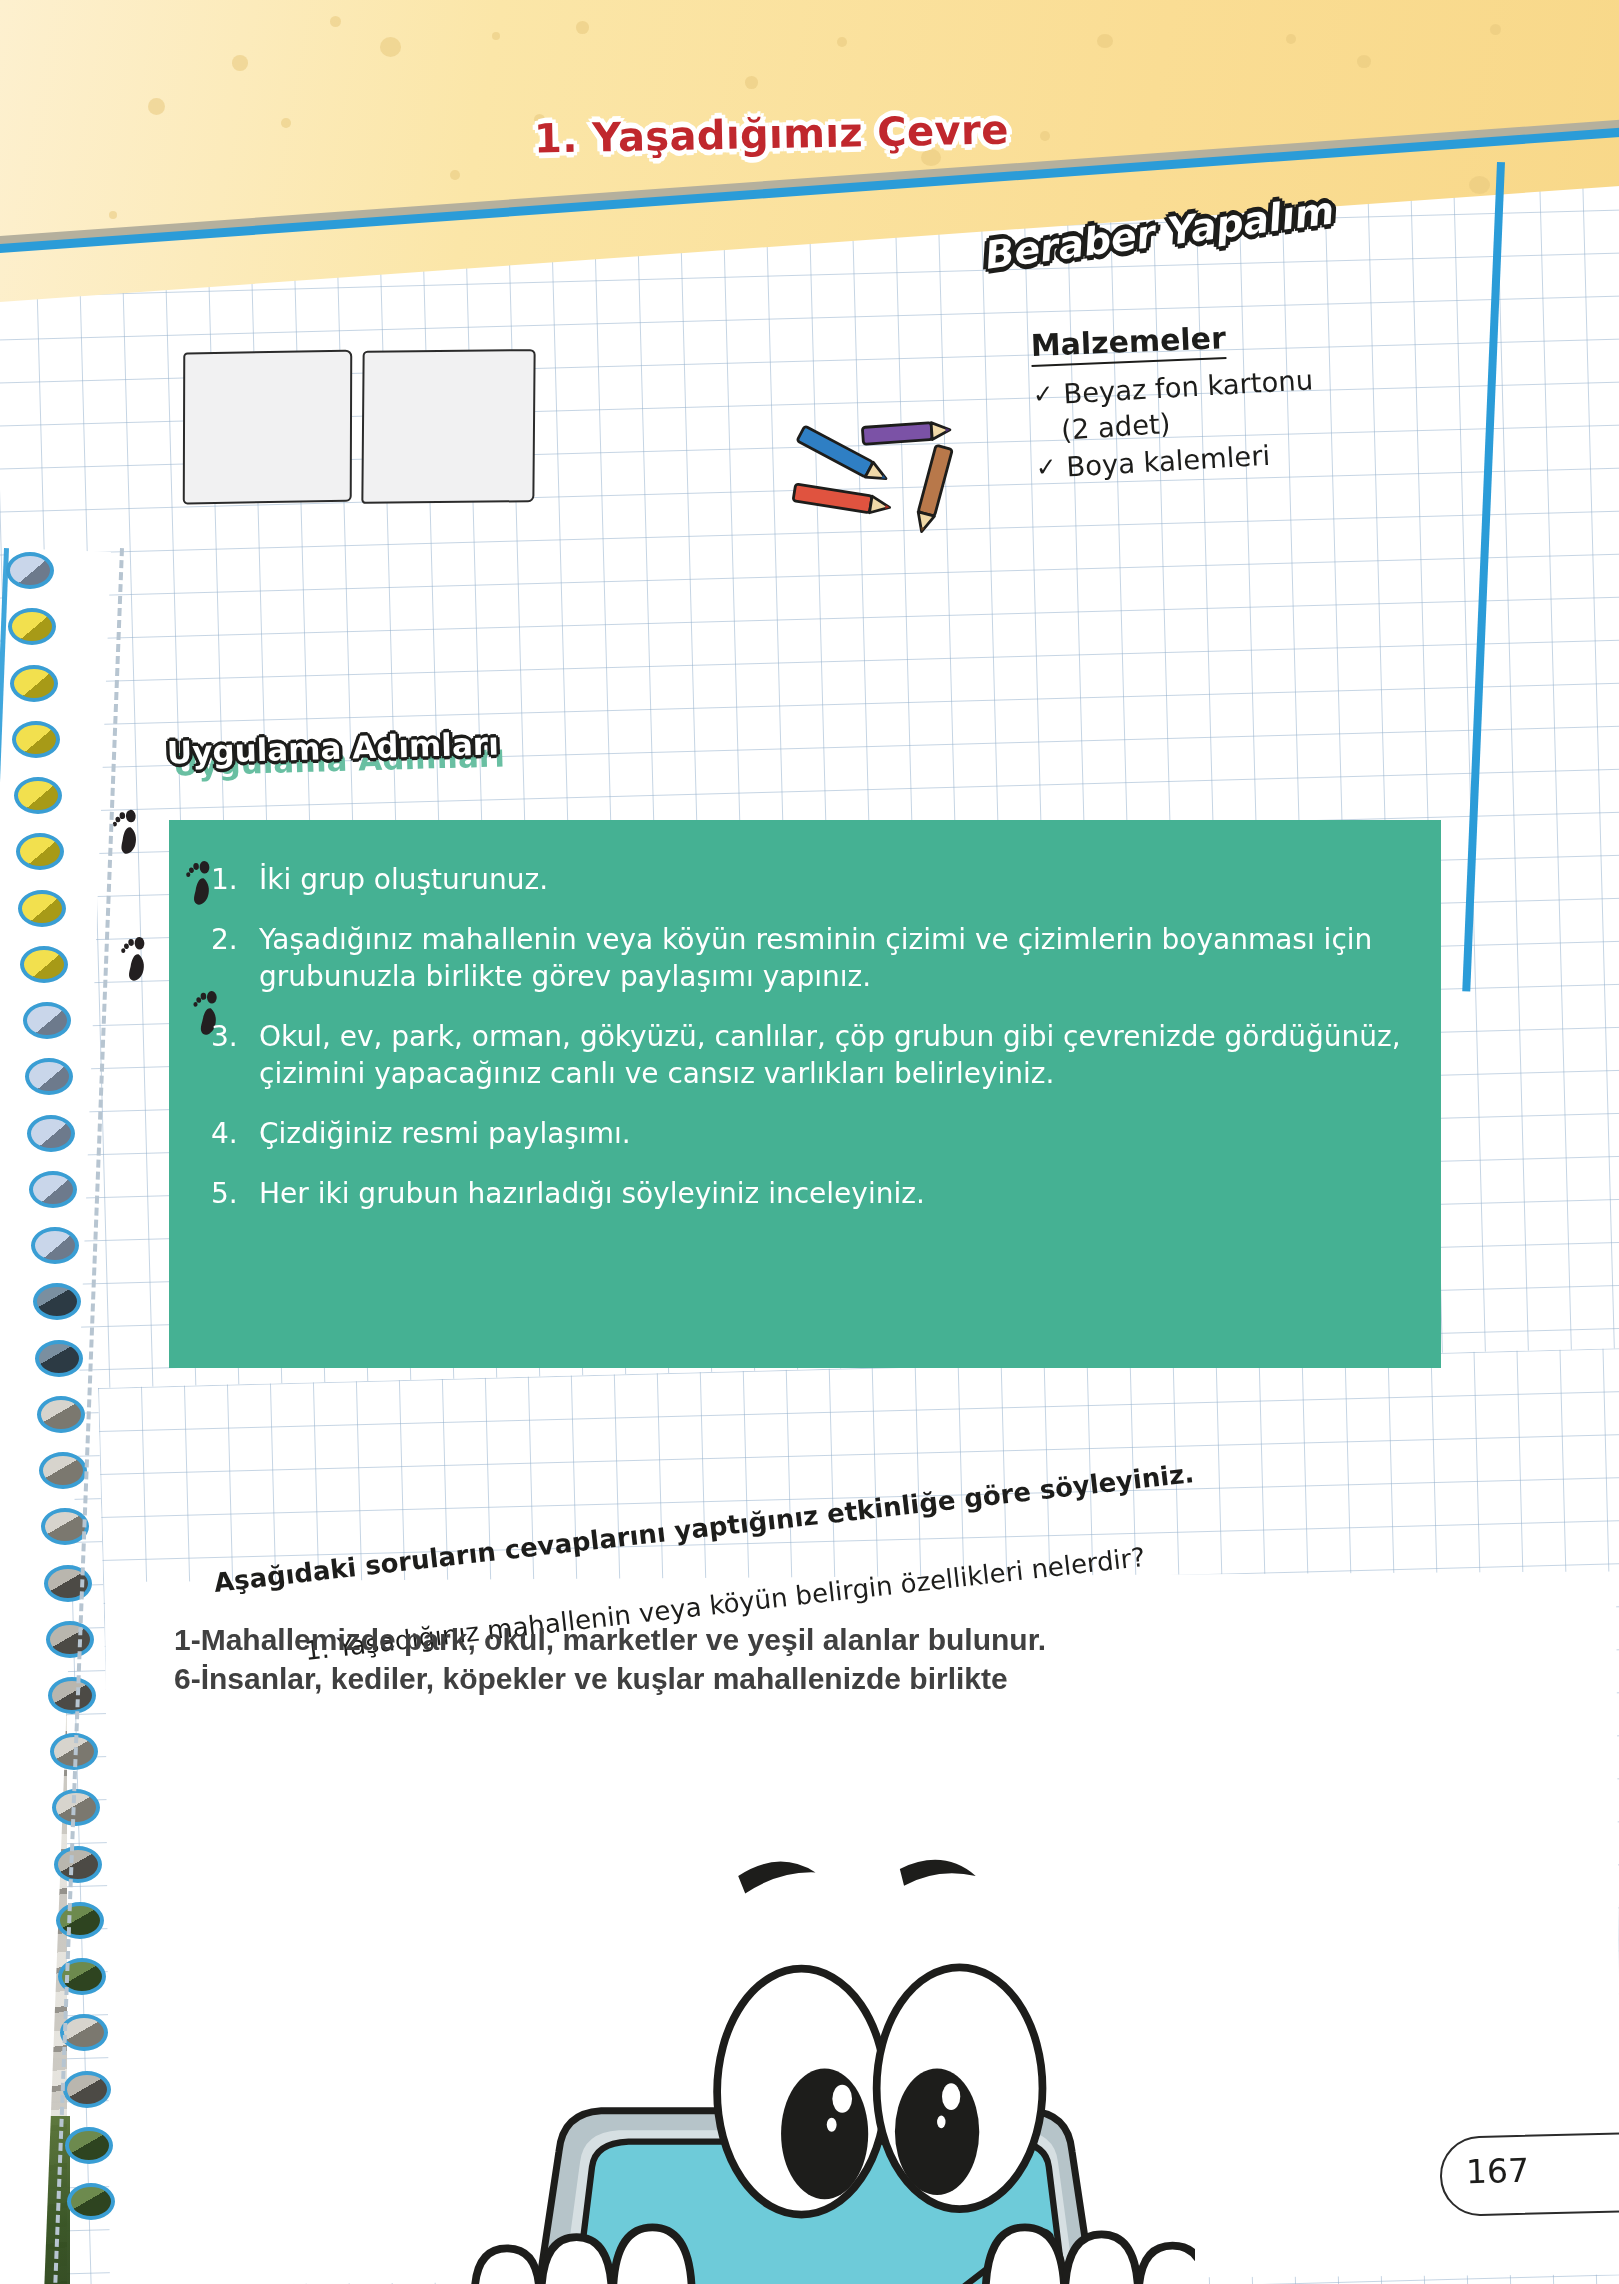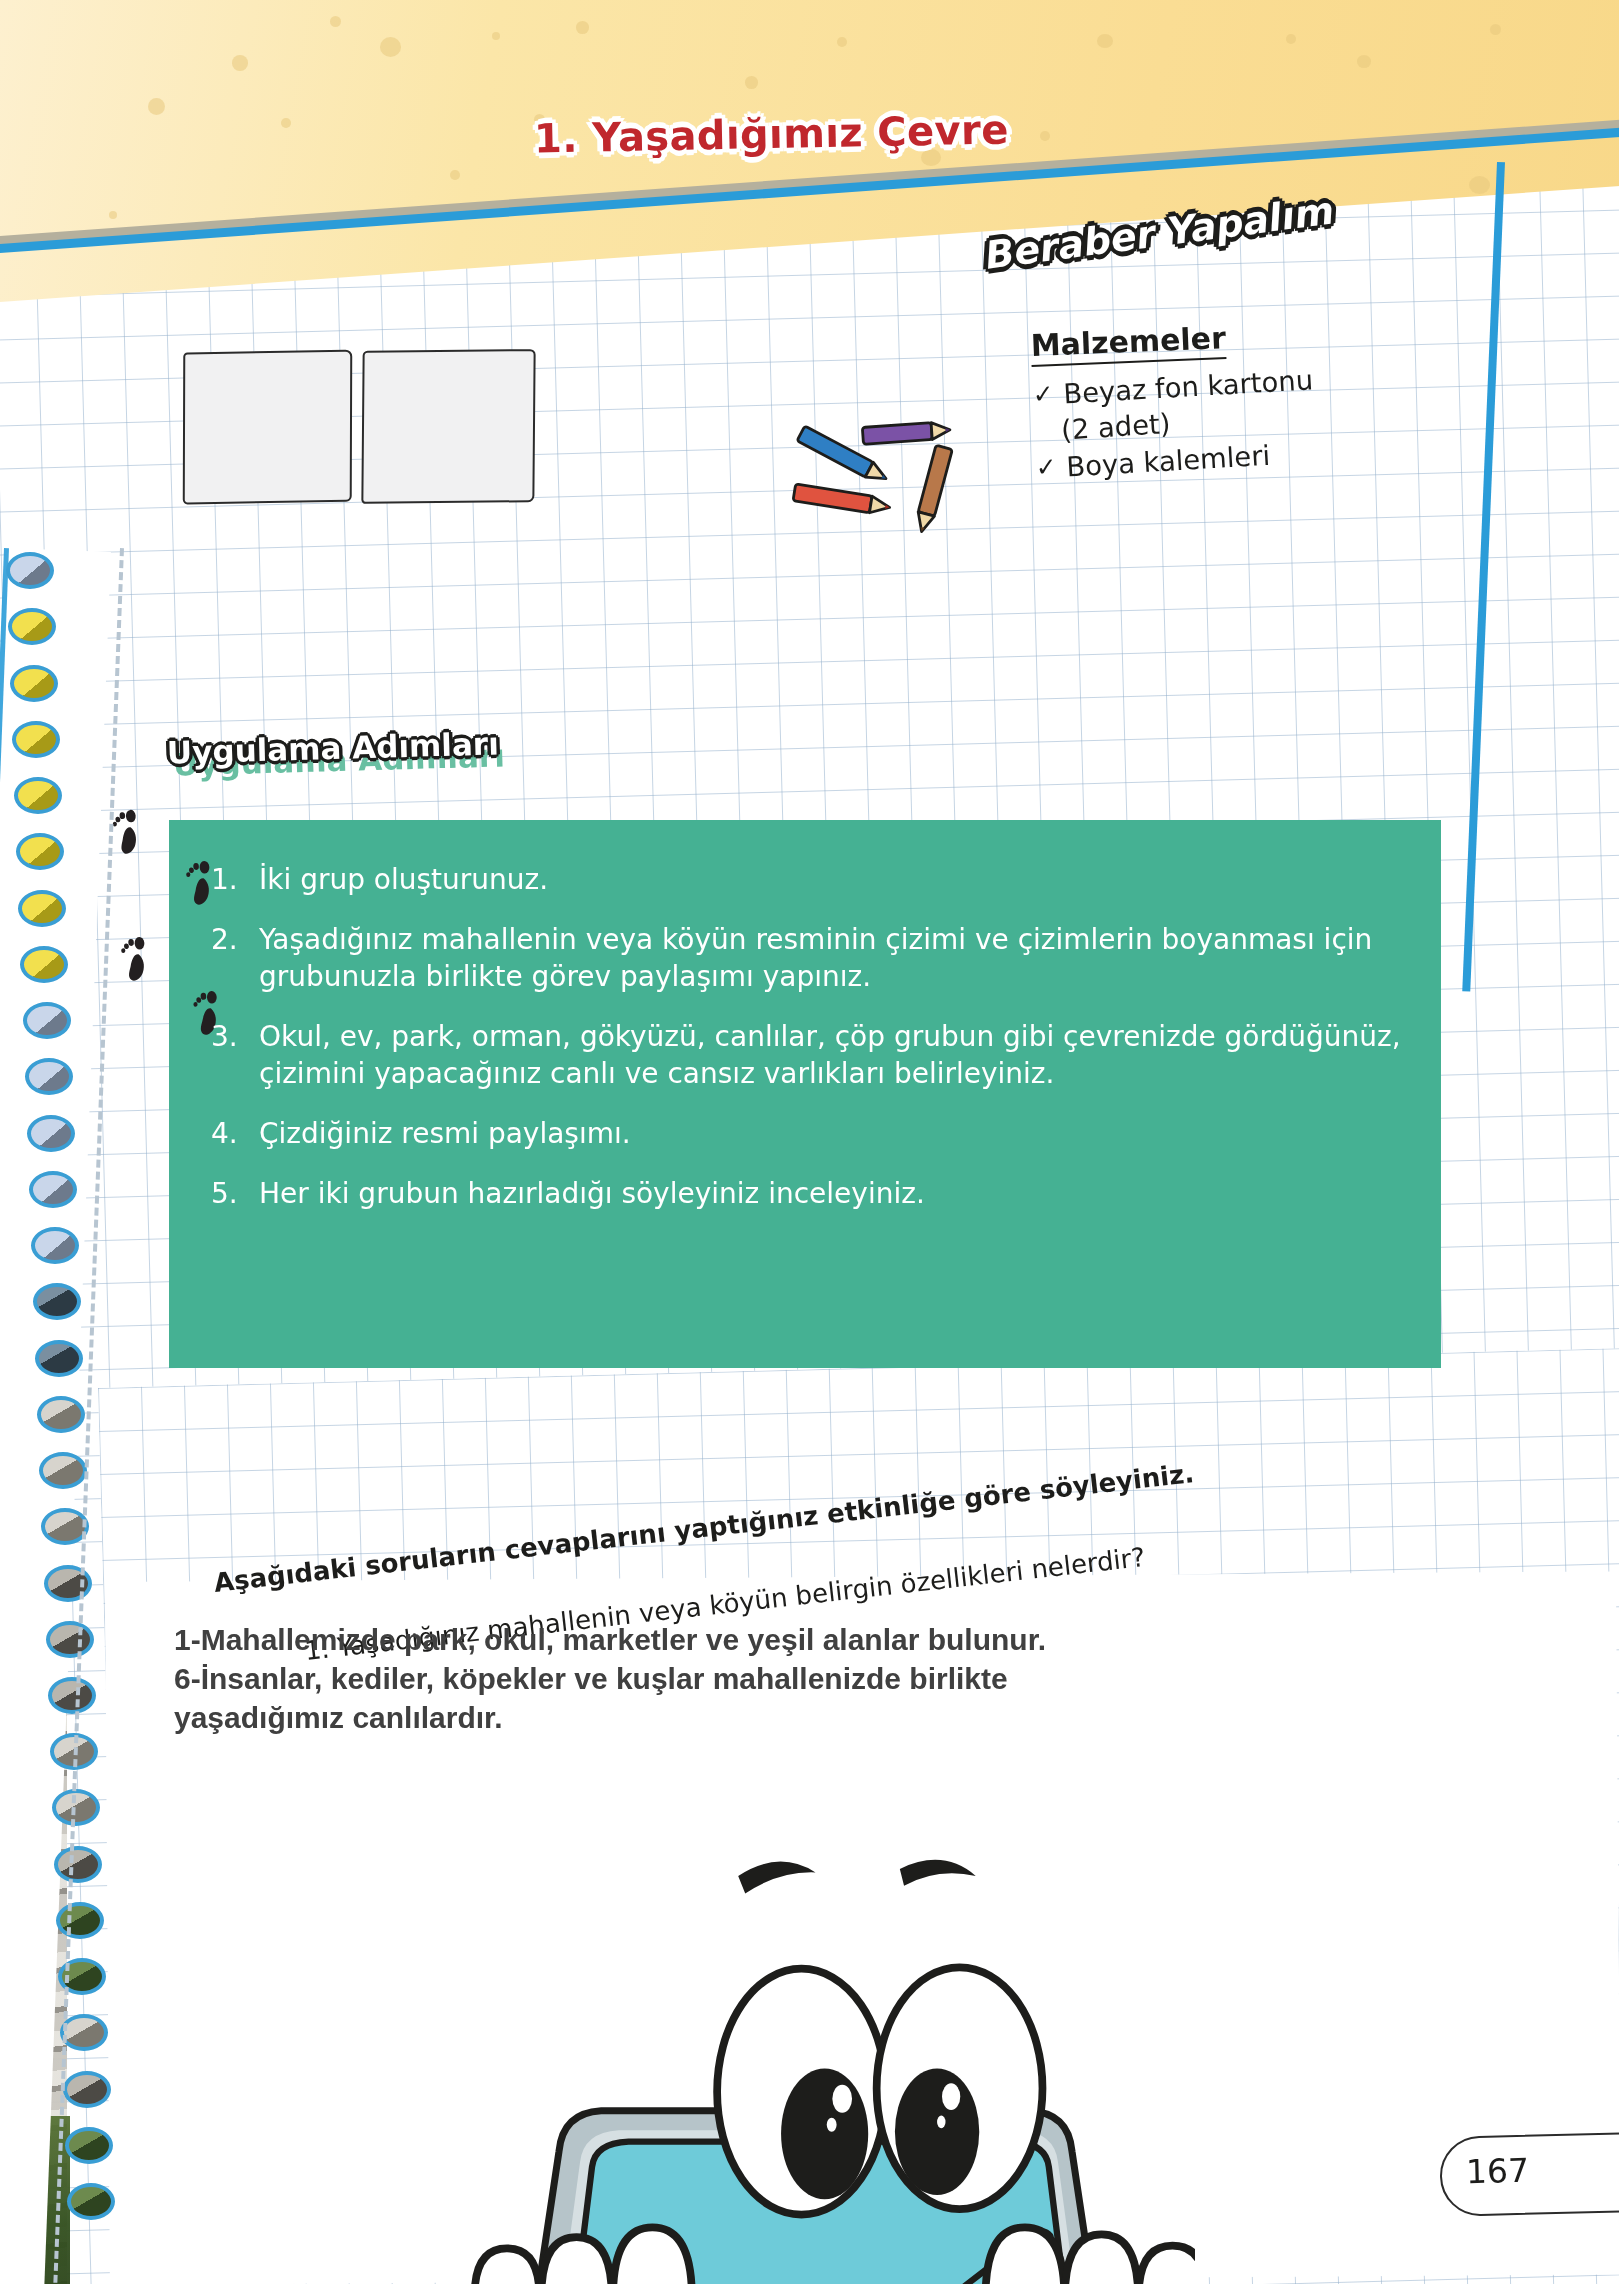--- a/index.html
+++ b/index.html
@@ -415,21 +415,20 @@
 
 <div class="lower-sheet" style="z-index:4;"></div>
 <div class="lower-cover" style="z-index:5;"></div>
 
 <div class="q-instr" style="z-index:11;">Aşağıdaki soruların cevaplarını yaptığınız etkinliğe göre söyleyiniz.</div>
 <div class="q-one" style="z-index:11;">1. Yaşadığınız mahallenin veya köyün belirgin özellikleri nelerdir?</div>
 
 <div class="answers" style="z-index:12;">
   <div>1-Mahallemizde park, okul, marketler ve yeşil alanlar bulunur.</div>
   <div>6-İnsanlar, kediler, köpekler ve kuşlar mahallenizde birlikte</div>
-  <div>yaşadığımız canlılardır.</div>
 </div>
 
 <div class="mascot" style="z-index:13;">
   <svg viewBox="0 0 1080 690" width="759" height="485">
 
     <path d="M175 490 q5 -55 60 -58 l610 0 q55 3 60 58 l30 200 -790 0 z" fill="#b6c4c9" stroke="#1d1d1b" stroke-width="10" stroke-linejoin="round"></path>
     <path d="M205 505 q5 -42 55 -45 l570 0 q50 3 55 45 l25 185 -730 0 z" fill="#d6dfe2" stroke="none"></path>
 
     <path d="M222 512 q4 -34 52 -36 l546 0 q48 2 52 36 l22 178 -694 0 z" fill="#6ecbd9" stroke="#1d1d1b" stroke-width="9" stroke-linejoin="round"></path>
 

